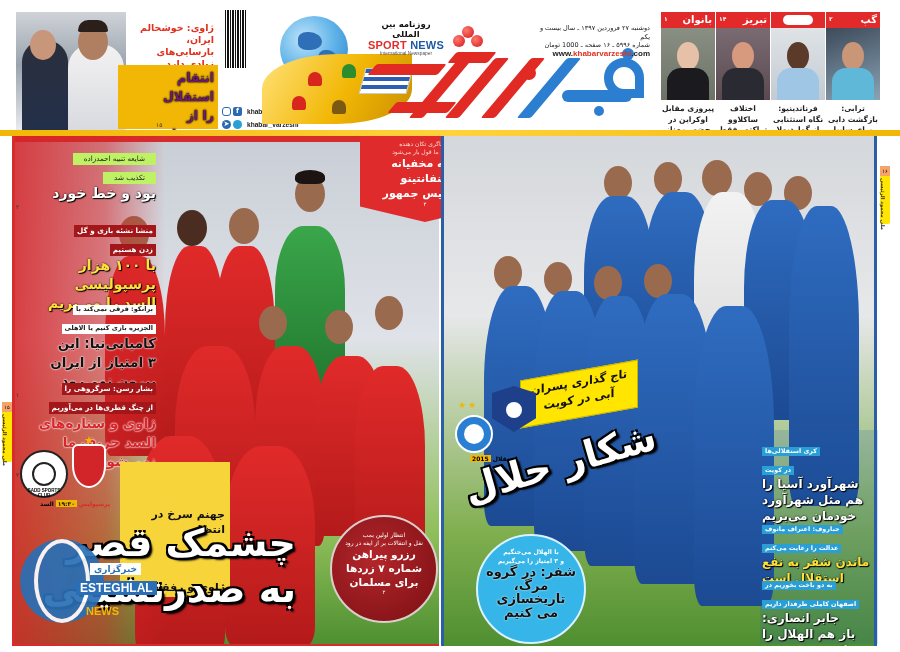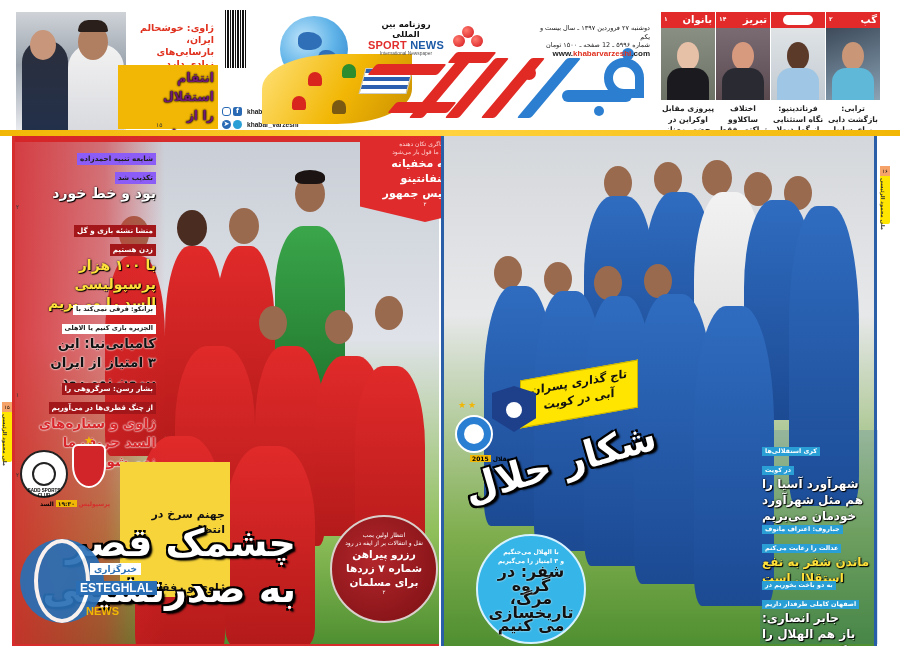--- a/index.html
+++ b/index.html
@@ -79,21 +79,21 @@
     border-left: 3px solid #d62c2c; }
   .red-stripe { position: absolute; left: 0; top: 0; width: 100%; height: 6px; background: #d62c2c; }
 
   .player { position: absolute; border-radius: 40% 40% 10% 10%; background: linear-gradient(180deg, #e12a2a, #b41a1a); }
   .head { position: absolute; border-radius: 50%; background: #9a6a4f; }
   .hair { position: absolute; border-radius: 50% 50% 30% 30%; background: #1b1412; }
 
   .red-wash { position: absolute; left: 0; top: 0; width: 150px; height: 100%; background: linear-gradient(90deg, rgba(214,36,40,0.85) 0%, rgba(214,36,40,0.55) 60%, rgba(214,36,40,0) 100%); }
 
   .lc { position: absolute; left: 16px; width: 140px; text-align: right; }
-  .kicker-y { display: inline-block; background: #8b5cf6; color: #222; font-size: 7.2px; font-weight: bold; padding: 1px 3px; line-height: 10px; }
+  .kicker-y { display: inline-block; background: #bef264; color: #222; font-size: 7.2px; font-weight: normal; padding: 1px 11px; line-height: 10px; }
   .kicker-r { display: inline-block; background: #a3161a; color: #fff; font-size: 7.2px; font-weight: bold; padding: 1px 3px; line-height: 10px; }
   .kicker-w { display: inline-block; background: #fff; color: #222; font-size: 6.6px; font-weight: bold; padding: 0 3px; line-height: 9.5px; }
   .hl-white { color: #fff; font-weight: bold; font-size: 14px; line-height: 19px; text-shadow: 0 0 2px #000, 1px 1px 1px #000; }
   .hl-yellow { color: #ffe13a; font-weight: bold; font-size: 14px; line-height: 19px; text-shadow: 0 0 2px #000, 1px 1px 1px #000; }
   .hl-red { color: #d8262b; font-weight: bold; font-size: 13.5px; line-height: 19px; text-shadow: 0 0 2px #fff, 0 0 2px #fff; }
   .hl-black { color: #111; font-weight: bold; font-size: 13.5px; line-height: 19px; text-shadow: 0 0 2px #fff, 0 0 2px #fff; }
   .pgno { font-size: 6px; color: #333; text-align: left; }
 
   .center-flag { position: absolute; left: 360px; top: 136px; width: 130px; height: 86px; background: #df2b2b;
     clip-path: polygon(0 0, 100% 0, 100% 82%, 50% 100%, 0 82%); text-align: center; padding-top: 4px; }
@@ -149,21 +149,21 @@
   .estg-logo .in { position: absolute; left: 7px; top: 7px; width: 20px; height: 20px; border-radius: 50%; background: #fff; }
   .estg-stars { position: absolute; left: 458px; top: 400px; color: #f2b705; font-size: 9px; letter-spacing: 2px; }
   .estg-year { position: absolute; left: 470px; top: 455px; font-size: 6px; font-weight: bold; }
   .estg-year .y { background: #f2b705; padding: 0 2px; }
 
   .big-hl-r { position: absolute; left: 460px; top: 440px; width: 200px; text-align: center; color: #fff; font-weight: bold; font-size: 38px; line-height: 46px;
     transform: rotate(-16deg); text-shadow: 2px 2px 0 #000, -2px -2px 0 #000, 2px -2px 0 #000, -2px 2px 0 #000, 3px 3px 2px #000; }
 
   .cyan-circle { position: absolute; left: 476px; top: 534px; width: 110px; height: 110px; border-radius: 50%; background: #36b6e8; text-align: center; padding-top: 12px; border: 2px solid #d8f2ff; }
   .cyan-circle .k { font-size: 6.2px; color: #fff; font-weight: bold; line-height: 8.5px; }
-  .cyan-circle .t { font-size: 16px; color: #111; font-weight: bold; line-height: 13.5px; text-shadow: 0 0 2px #fff; }
+  .cyan-circle .t { font-size: 13px; color: #111; font-weight: bold; line-height: 13.5px; text-shadow: 0 0 2px #fff; }
 
   .vert-tag { position: absolute; width: 10px; border-radius: 2px; background: #ffe500; }
   .vert-tag .pg { display: block; background: #f6a36a; height: 10px; font-size: 5px; text-align: center; line-height: 10px; }
   .vert-tag .txt { display: block; writing-mode: vertical-rl; font-size: 5.2px; font-weight: bold; color: #333; padding: 2px 0; }
 
   .bottom-rule { position: absolute; left: 0; top: 646px; width: 900px; height: 6px; background: #fff; }
 </style>
 </head>
 <body>
 
@@ -236,21 +236,21 @@
     <div class="wm-dot" style="left:150px;top:18px;width:14px;height:14px;background:#e12a24;"></div>
     <div class="wm-red" style="left:170px;top:10px;width:14px;height:60px;background:#2c7fd0;"></div>
     <div class="wm-blue" style="left:190px;top:42px;width:70px;height:12px;border-radius:6px;"></div>
     <div class="wm-blue" style="left:232px;top:10px;width:40px;height:40px;border-radius:50% 50% 0 50%;border:9px solid #2c7fd0;background:transparent;"></div>
     <div class="wm-dot" style="left:250px;top:0px;width:12px;height:12px;background:#2c7fd0;"></div>
     <div class="wm-dot" style="left:222px;top:58px;width:10px;height:10px;background:#2c7fd0;"></div>
   </div>
 
   <div class="dateline rtl">
     <div>دوشنبه ۲۷ فروردین ۱۳۹۷ ـ سال بیست و یکم</div>
-    <div>شماره ۵۹۹۶ ـ 12 صفحه ـ ۱۵۰۰ تومان</div>
+    <div>شماره ۵۹۹۶ ـ ۱۶ صفحه ـ 1000 تومان</div>
     <div class="url"><span>www.</span><span class="o">khabarvarzeshi</span><span>.com</span></div>
   </div>
 
   <div class="teasers">
     <div class="teaser">
       <div class="teaser-tab">
         <span class="lbl">گپ</span>
         <span class="pg">۲</span>
       </div>
       <div class="teaser-photo" style="background:linear-gradient(160deg,#3d4a5a,#8aa3b5);">

